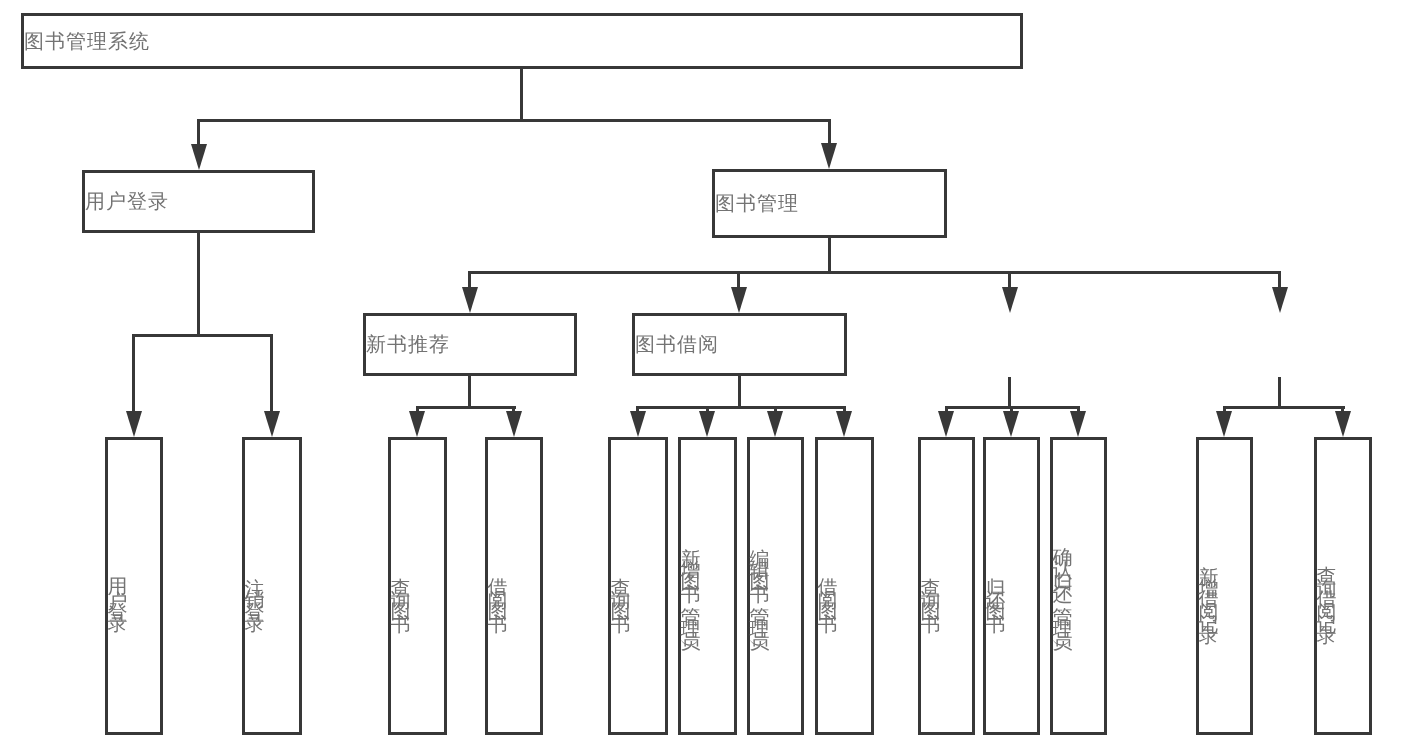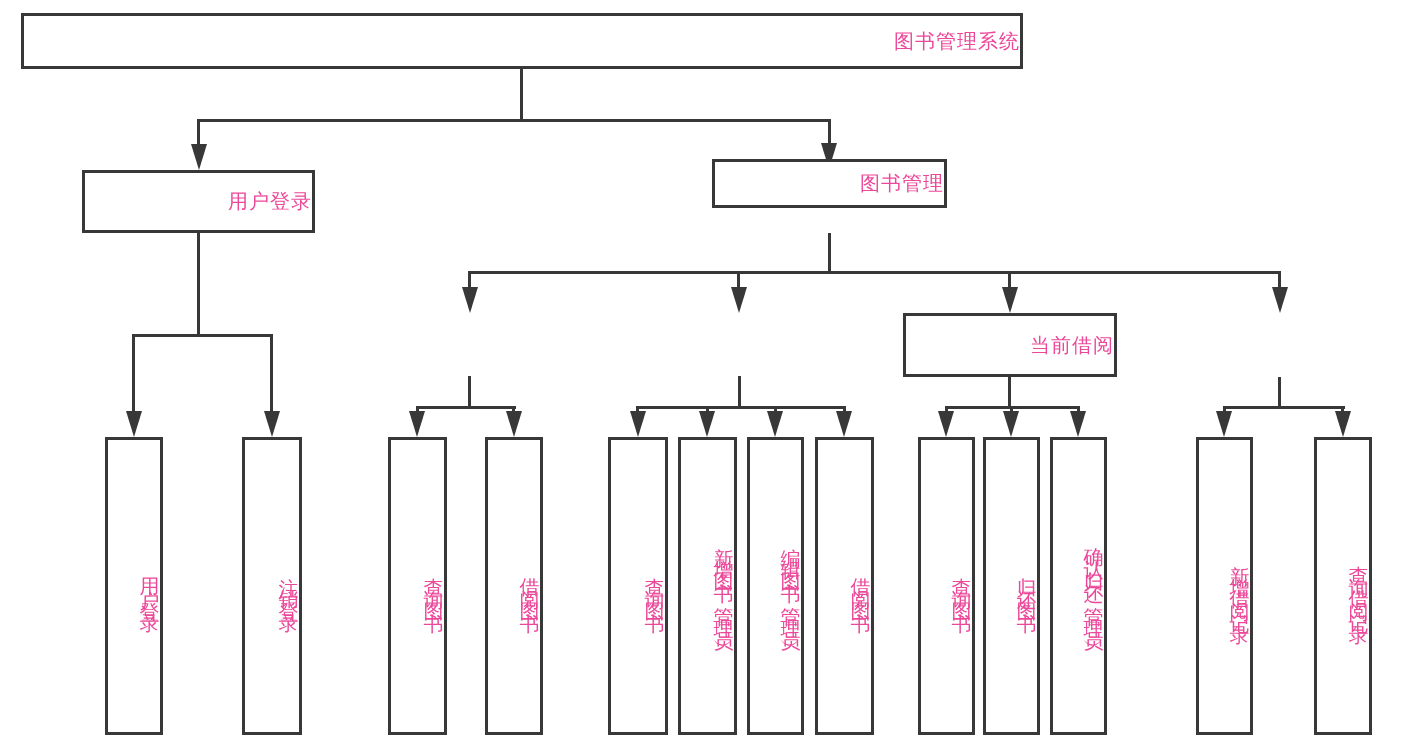--- a/index.html
+++ b/index.html
@@ -11,22 +11,22 @@
     overflow: hidden;
     font-family: "Liberation Sans", "DejaVu Sans", sans-serif;
   }
   .box {
     position: absolute;
     box-sizing: border-box;
     border: 3px solid #383838;
     background: #ffffff;
     display: flex;
     align-items: center;
-    justify-content: flex-end;
-    color: #ec4899;
+    justify-content: flex-start;
+    color: #737373;
     z-index: 2;
   }
   .lbl {
     font-size: 20px;
     letter-spacing: 1px;
     white-space: nowrap;
   }
   .vlbl {
     writing-mode: vertical-lr;
     font-size: 20px;
@@ -118,26 +118,29 @@
   <div class="arrow" style="left:1216px;top:411px"></div>
   <div class="arrow" style="left:1335px;top:411px"></div>
 
   <div class="box" style="left:21px;top:13px;width:1002px;height:56px">
     <span class="lbl">图书管理系统</span>
   </div>
 
   <div class="box" style="left:82px;top:170px;width:233px;height:63px">
     <span class="lbl">用户登录</span>
   </div>
-  <div class="box" style="left:712px;top:159px;width:235px;height:49px">
+  <div class="box" style="left:712px;top:169px;width:235px;height:69px">
     <span class="lbl">图书管理</span>
   </div>
 
-  <div class="box" style="left:903px;top:313px;width:214px;height:64px">
-    <span class="lbl">当前借阅</span>
+  <div class="box" style="left:363px;top:313px;width:214px;height:63px">
+    <span class="lbl">新书推荐</span>
+  </div>
+  <div class="box" style="left:632px;top:313px;width:215px;height:63px">
+    <span class="lbl">图书借阅</span>
   </div>
 
   <div class="box" style="left:105px;top:437px;width:58px;height:298px">
     <span class="vlbl">用户登录</span>
   </div>
   <div class="box" style="left:242px;top:437px;width:60px;height:298px">
     <span class="vlbl">注销登录</span>
   </div>
 
   <div class="box" style="left:388px;top:437px;width:59px;height:298px">

